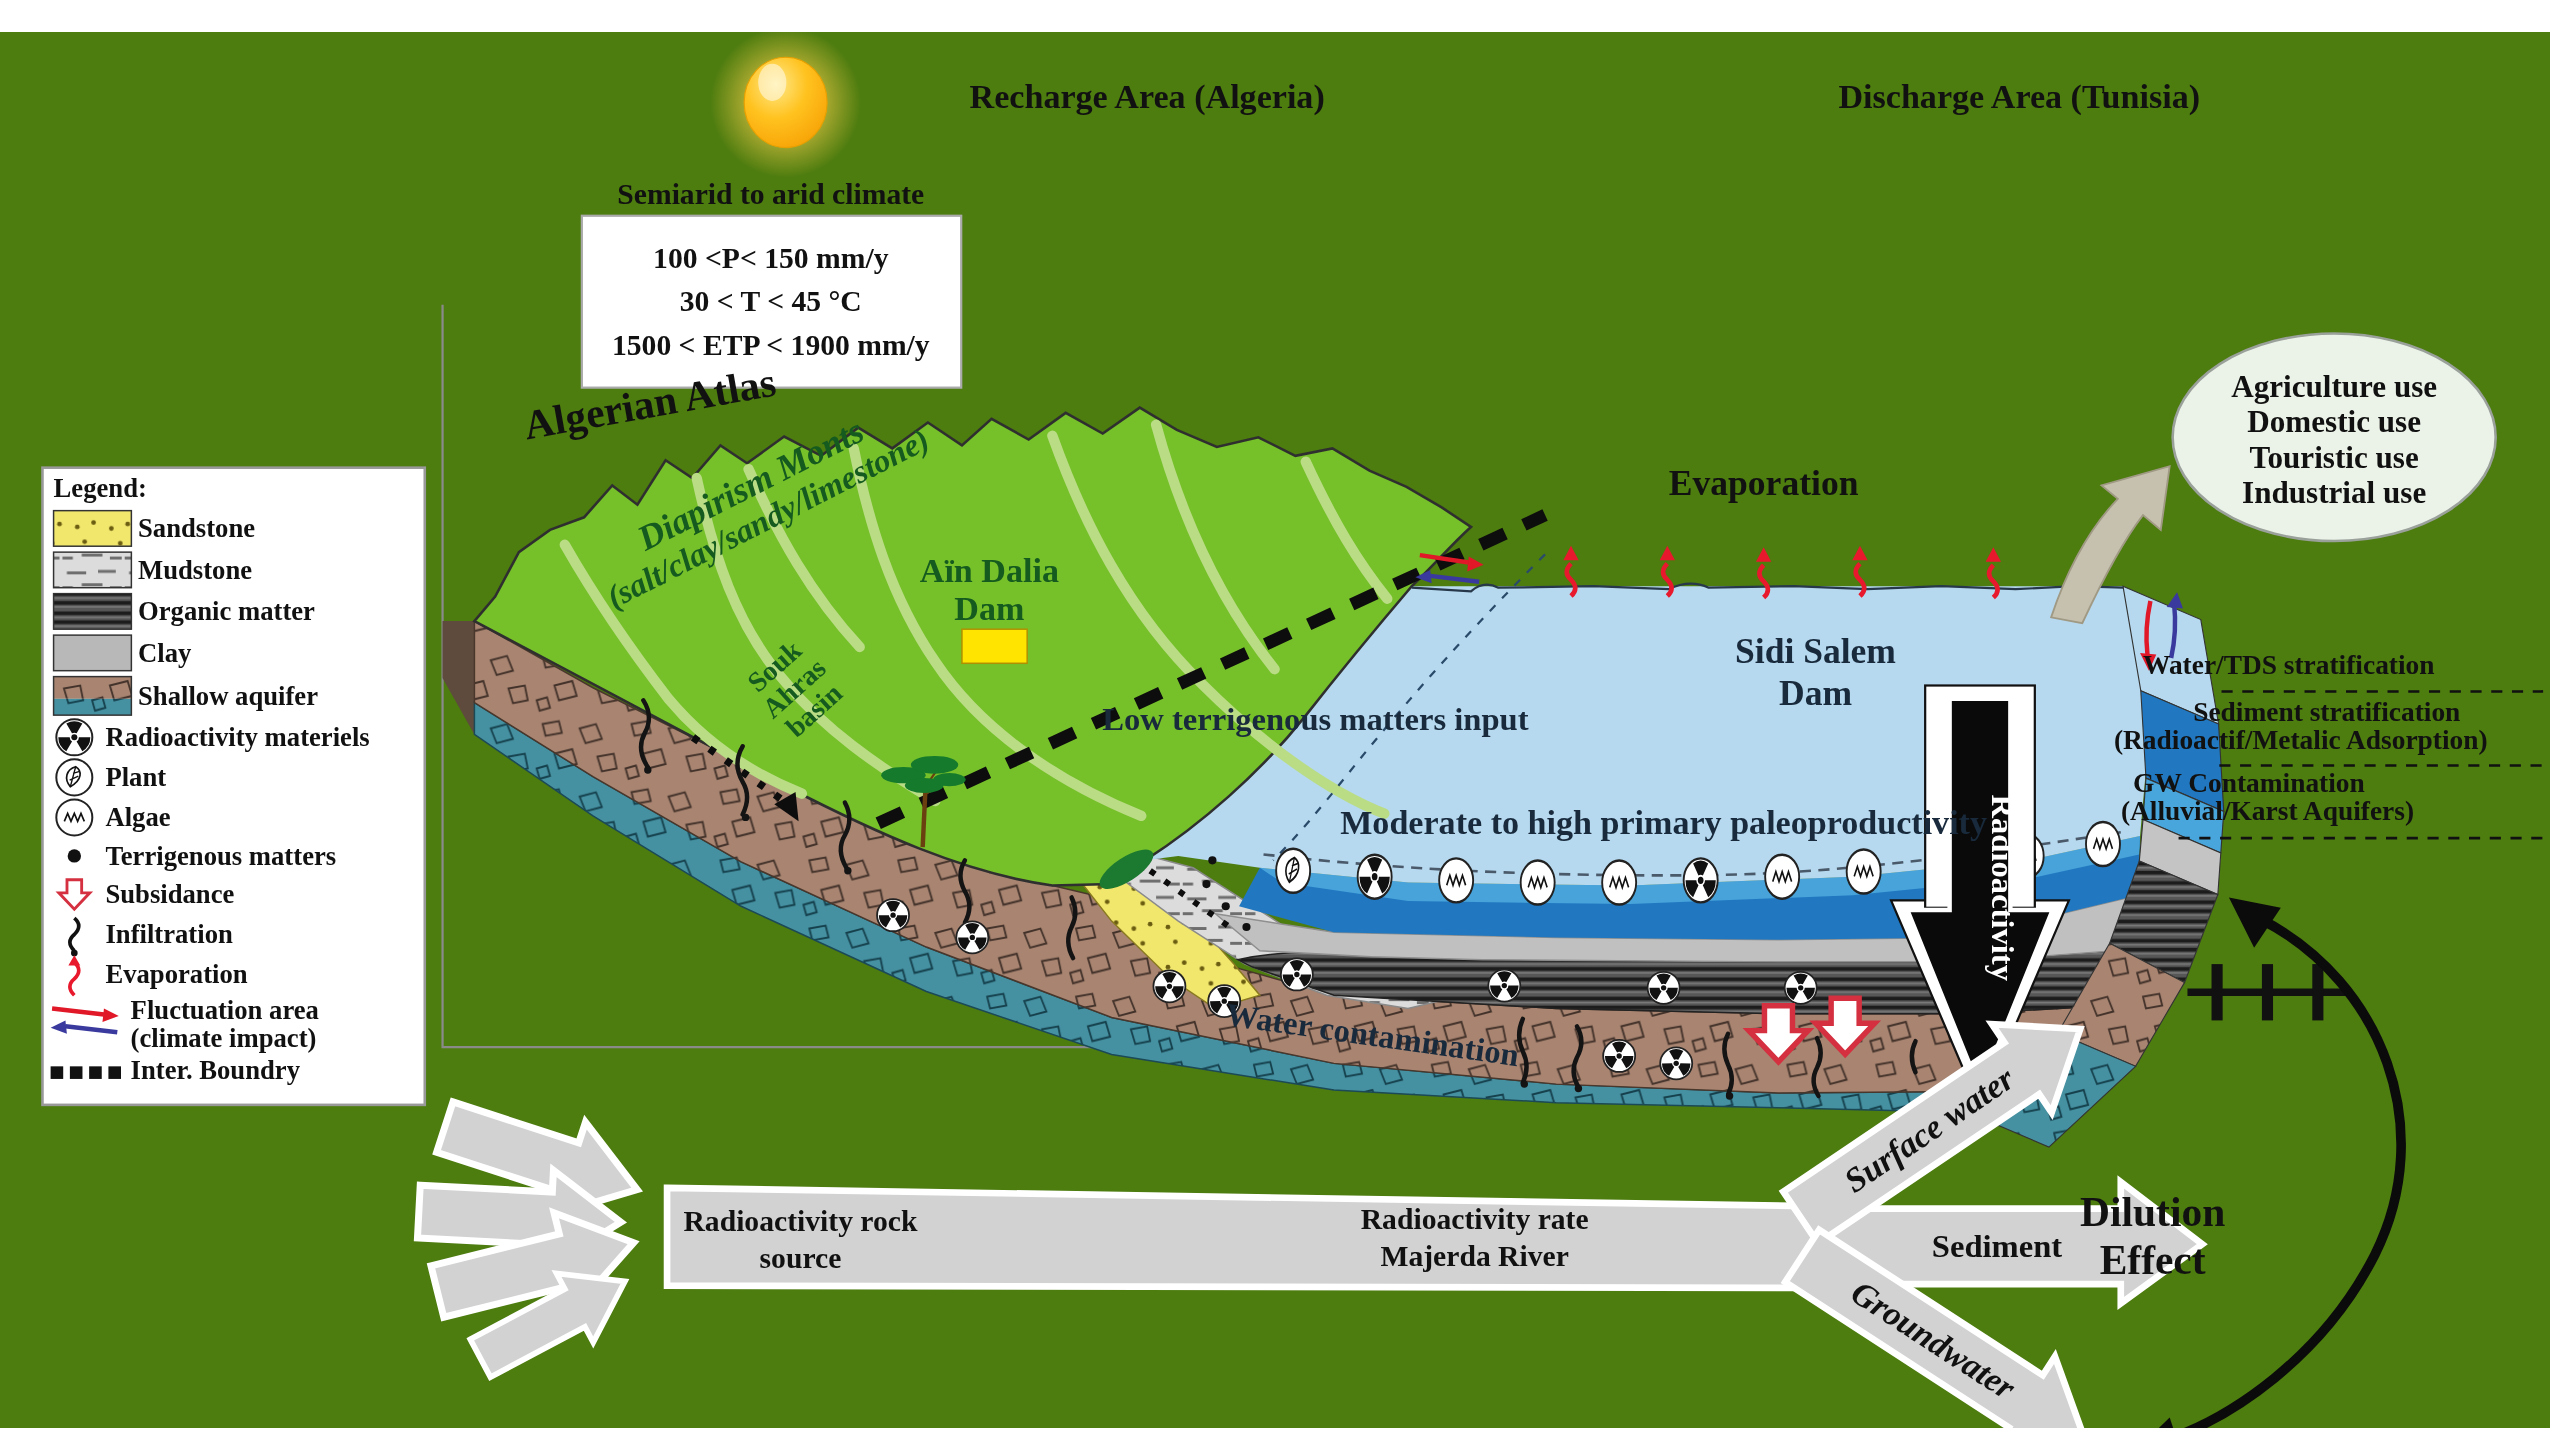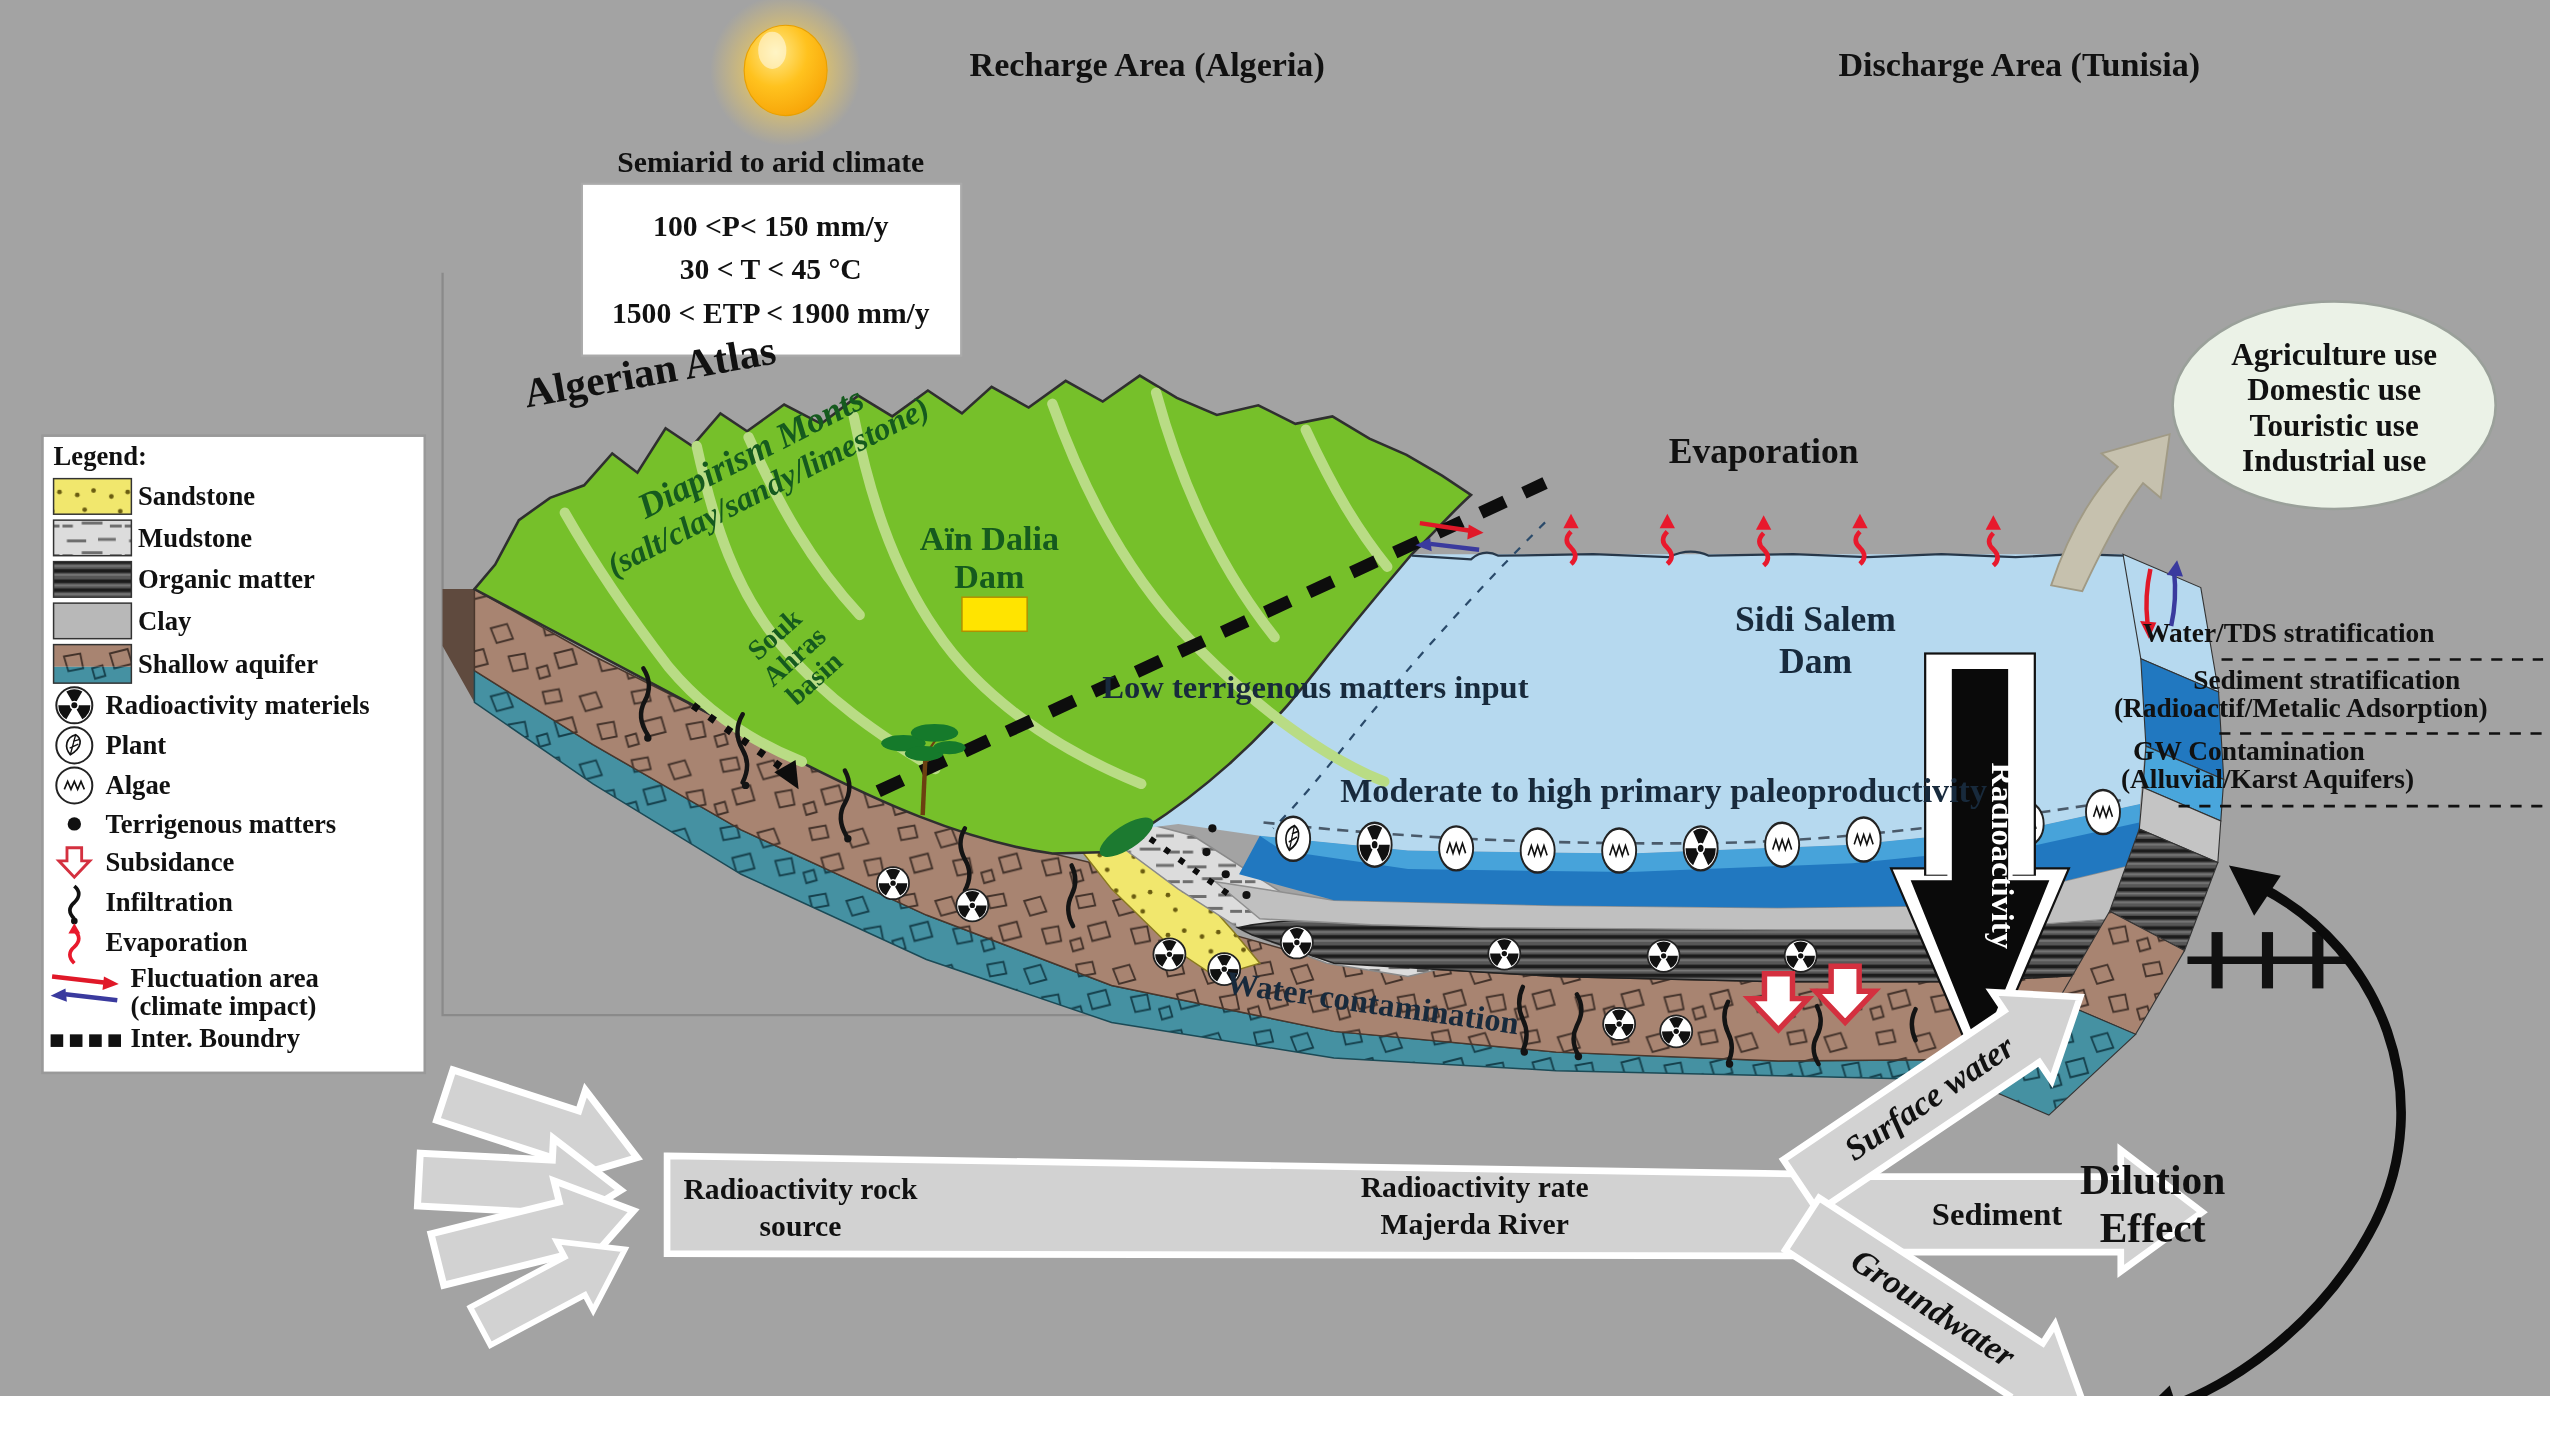--- a/index.html
+++ b/index.html
@@ -1,16 +1,16 @@
 <!DOCTYPE html>
 <html style="font-size:12px"><head>
 <meta charset="utf-8">
 <style>
   html,body{margin:0;padding:0;background:#fff;}
-  .canvas{position:relative;width:2550px;height:1396px;background:#a3a3a3;overflow:hidden;}
+  .canvas{position:relative;width:2550px;height:1396px;background:#4d7c0f;overflow:hidden;margin-top:32px;}
   svg{position:absolute;left:0;top:0;}
   text{font-family:"Liberation Serif","DejaVu Serif",serif;font-weight:bold;fill:#111;}
   .t-title{font-size:46px;}
   .t-climate{font-size:40px;}
   .t-leg{font-size:36px;}
   .t-green{fill:#155a1e;}
   .t-ital{font-style:italic;}
   .t-navy{fill:#182a3c;}
   .t-white{fill:#ffffff;}
 </style>

